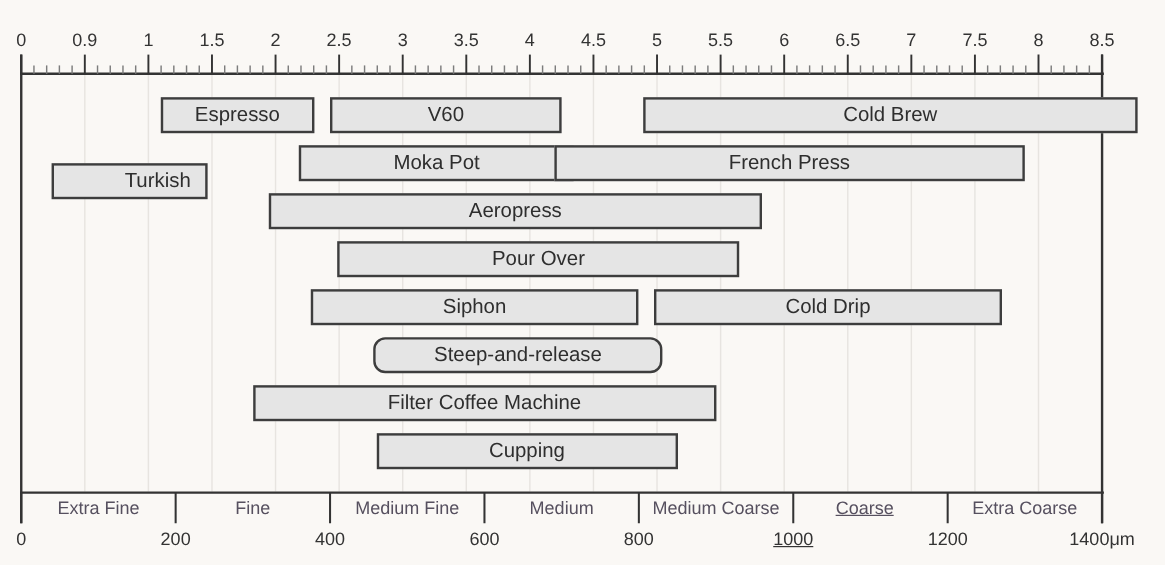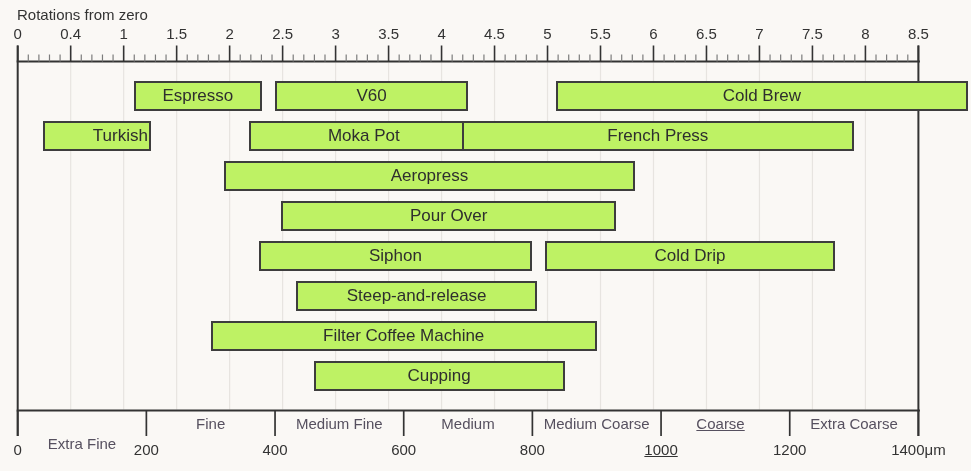--- a/index.html
+++ b/index.html
@@ -4,21 +4,21 @@
 <style>
   * { margin:0; padding:0; box-sizing:border-box; }
   html,body { background:#faf8f5; }
   body { width:971px; height:471px; overflow:hidden;
          font-family:"Liberation Sans","DejaVu Sans",sans-serif; }
   #chart { position:relative; width:971px; height:471px; background:#faf8f5; }
   #plotSvg { position:absolute; left:0; top:0; }
   .axis-title { position:absolute; left:17px; top:6px; font-size:15px; color:#333; white-space:nowrap; }
   .ttick { position:absolute; top:25px; width:46px; margin-left:-23px; text-align:center;
            font-size:15px; color:#333; }
-  .bar { position:absolute; height:30px; background:#bef264; border:2px solid #3d3d3d;
+  .bar { position:absolute; height:30px; background:#e5e5e5; border:2px solid #3d3d3d;
          display:flex; align-items:center; justify-content:center;
          font-size:17px; color:#2e2e2e; white-space:nowrap; }
   .cat { position:absolute; top:413px; height:22px; line-height:22px; text-align:center;
          font-size:15px; color:#56505f; white-space:nowrap; }
   .btick { position:absolute; top:441px; width:84px; margin-left:-42px; text-align:center;
            font-size:15px; color:#333; white-space:nowrap; }
 </style>
 </head>
 <body>
 
@@ -140,58 +140,57 @@
         <line x1="17.7" y1="410.5" x2="17.7" y2="436" stroke="#333333" stroke-width="1.7"></line>
         <line x1="146.37142857142857" y1="410.5" x2="146.37142857142857" y2="436" stroke="#333333" stroke-width="1.7"></line>
         <line x1="275.04285714285714" y1="410.5" x2="275.04285714285714" y2="436" stroke="#333333" stroke-width="1.7"></line>
         <line x1="403.7142857142857" y1="410.5" x2="403.7142857142857" y2="436" stroke="#333333" stroke-width="1.7"></line>
         <line x1="532.3857142857144" y1="410.5" x2="532.3857142857144" y2="436" stroke="#333333" stroke-width="1.7"></line>
         <line x1="661.0571428571428" y1="410.5" x2="661.0571428571428" y2="436" stroke="#333333" stroke-width="1.7"></line>
         <line x1="789.7285714285715" y1="410.5" x2="789.7285714285715" y2="436" stroke="#333333" stroke-width="1.7"></line>
         <line x1="918.4000000000001" y1="410.5" x2="918.4000000000001" y2="436" stroke="#333333" stroke-width="1.7"></line>
       </g>
     </svg>
-  <div class="axis-title">Rotations from zero</div>
   <div id="topLabels">
       <div class="ttick" style="left: 17.7px;">0</div>
-      <div class="ttick" style="left: 70.6824px;">0.4</div>
+      <div class="ttick" style="left: 70.6824px;">0.9</div>
       <div class="ttick" style="left: 123.665px;">1</div>
       <div class="ttick" style="left: 176.647px;">1.5</div>
       <div class="ttick" style="left: 229.629px;">2</div>
       <div class="ttick" style="left: 282.612px;">2.5</div>
       <div class="ttick" style="left: 335.594px;">3</div>
       <div class="ttick" style="left: 388.576px;">3.5</div>
       <div class="ttick" style="left: 441.559px;">4</div>
       <div class="ttick" style="left: 494.541px;">4.5</div>
       <div class="ttick" style="left: 547.524px;">5</div>
       <div class="ttick" style="left: 600.506px;">5.5</div>
       <div class="ttick" style="left: 653.488px;">6</div>
       <div class="ttick" style="left: 706.471px;">6.5</div>
       <div class="ttick" style="left: 759.453px;">7</div>
       <div class="ttick" style="left: 812.435px;">7.5</div>
       <div class="ttick" style="left: 865.418px;">8</div>
       <div class="ttick" style="left: 918.4px;">8.5</div>
     </div>
   <div id="bars">
       <div class="bar" style="left: 133.504px; width: 128.671px; top: 81px;">Espresso</div>
       <div class="bar" style="left: 275.043px; width: 193.007px; top: 81px;">V60</div>
-      <div class="bar" style="left: 556px; width: 411.749px; top: 81px; text-align: center;">Cold Brew</div>
-      <div class="bar" style="left: 43.4343px; width: 108px; top: 121px; padding-left: 46px;">Turkish</div>
+      <div class="bar" style="left: 536px; width: 411.749px; top: 81px; text-align: center;">Cold Brew</div>
+      <div class="bar" style="left: 43.4343px; width: 130px; top: 136px; padding-left: 46px;">Turkish</div>
       <div class="bar" style="left: 249.309px; width: 229px; top: 121px;">Moka Pot</div>
       <div class="bar" style="left: 461.616px; width: 392.448px; top: 121px;">French Press</div>
       <div class="bar" style="left: 223.574px; width: 411.749px; top: 161px;">Aeropress</div>
       <div class="bar" style="left: 281.476px; width: 334.546px; top: 201px;">Pour Over</div>
       <div class="bar" style="left: 258.959px; width: 273px; top: 241px;">Siphon</div>
       <div class="bar" style="left: 545.253px; width: 289.511px; top: 241px;">Cold Drip</div>
-      <div class="bar" style="left: 296px; width: 241.259px; top: 281px;">Steep-and-release</div>
+      <div class="bar" style="left: 311px; width: 241.259px; top: 281px; border-radius: 10px;">Steep-and-release</div>
       <div class="bar" style="left: 210.707px; width: 386.014px; top: 321px; text-align: center;">Filter Coffee Machine</div>
       <div class="bar" style="left: 313.644px; width: 250.909px; top: 361px;">Cupping</div>
     </div>
   <div id="catLabels">
-      <div class="cat" style="left: 17.7px; width: 128.671px; margin-top: 20px;">Extra Fine</div>
+      <div class="cat" style="left: 17.7px; width: 128.671px;">Extra Fine</div>
       <div class="cat" style="left: 146.371px; width: 128.671px;">Fine</div>
       <div class="cat" style="left: 275.043px; width: 128.671px;">Medium Fine</div>
       <div class="cat" style="left: 403.714px; width: 128.671px;">Medium</div>
       <div class="cat" style="left: 532.386px; width: 128.671px;">Medium Coarse</div>
       <div class="cat" style="left: 661.057px; width: 119px; text-decoration: underline;">Coarse</div>
       <div class="cat" style="left: 789.729px; width: 128.671px;">Extra Coarse</div>
     </div>
   <div id="bottomLabels">
       <div class="btick" style="left: 17.7px;">0</div>
       <div class="btick" style="left: 146.371px;">200</div>

